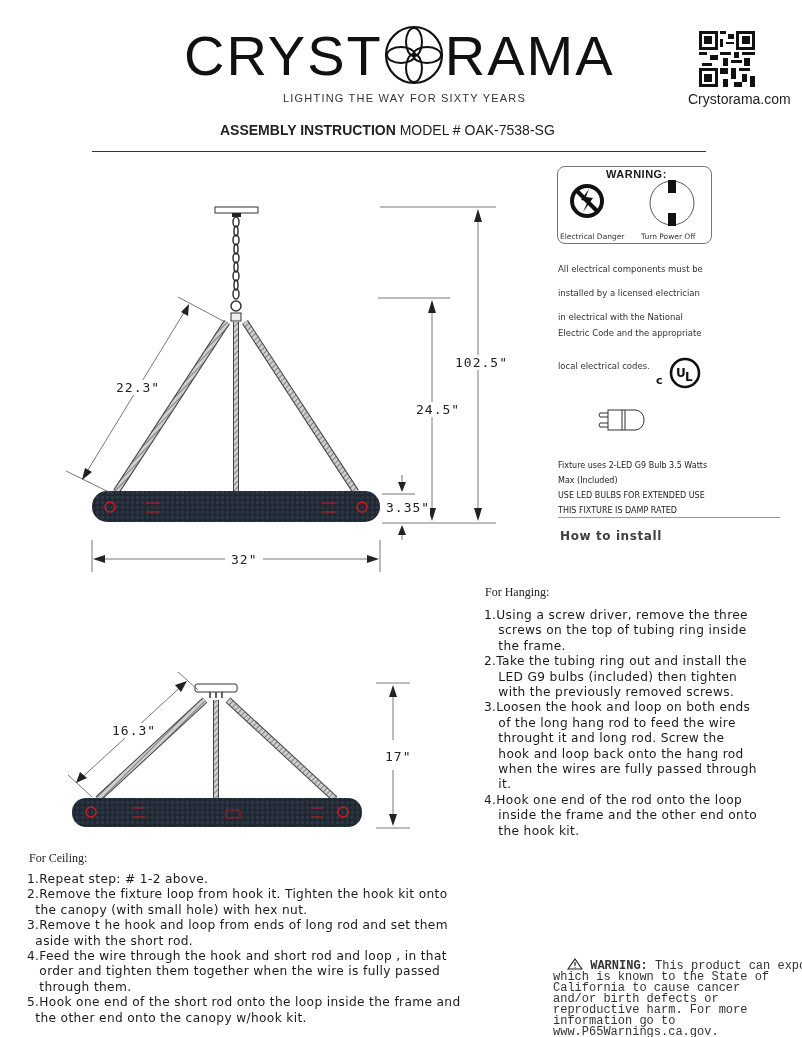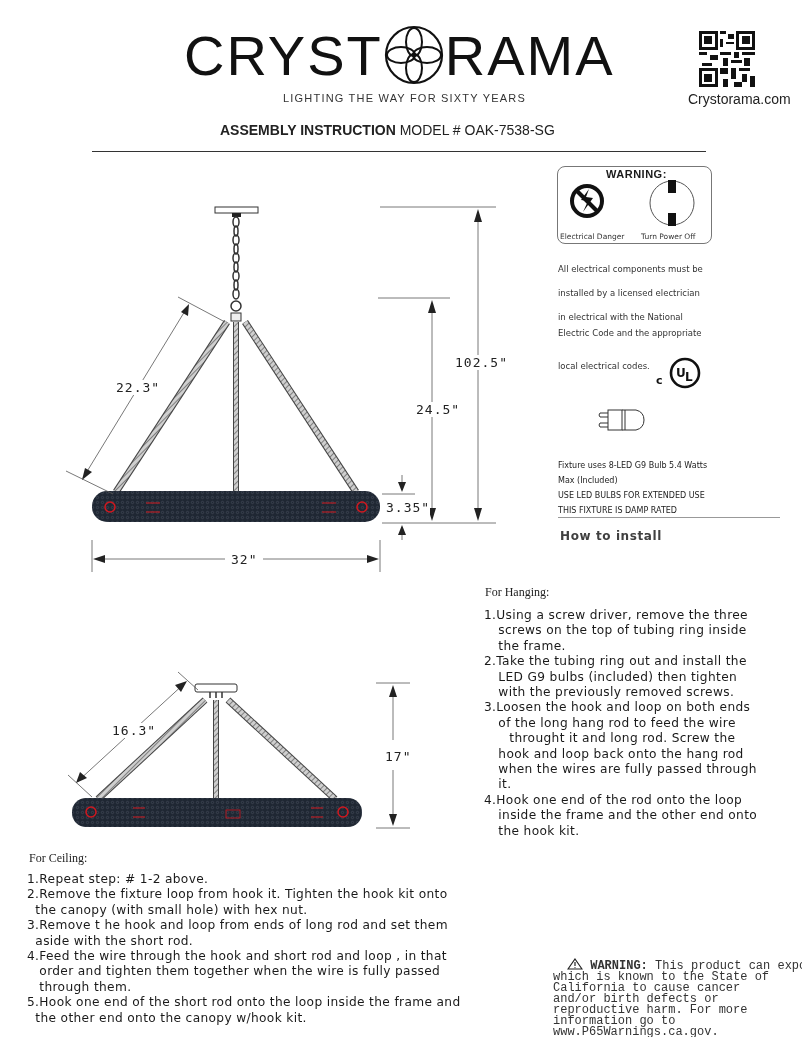--- a/index.html
+++ b/index.html
@@ -115,21 +115,21 @@
   <text x="29" y="25" font-size="12" font-weight="bold" fill="#111">L</text>
 </svg>
 
 <svg class="abs" style="left:598px;top:408px;width:48px;height:24px" viewBox="0 0 48 24">
   <path d="M2 5 H10 M2 9 H10 M2 15 H10 M2 19 H10 M2 5 Q0 7 2 9 M2 15 Q0 17 2 19" fill="none" stroke="#333" stroke-width="1"></path>
   <rect x="10" y="2" width="14" height="20" fill="#fff" stroke="#333" stroke-width="1"></rect>
   <path d="M24 2 H38 Q46 4 46 12 Q46 20 38 22 H24" fill="none" stroke="#333" stroke-width="1"></path>
   <line x1="27" y1="2" x2="27" y2="22" stroke="#333" stroke-width="1"></line>
 </svg>
 
-<div class="abs bulb-note" style="top:461px">Fixture uses 8-LED G9 Bulb 5.4 Watts</div>
+<div class="abs bulb-note" style="top:461px">Fixture uses 2-LED G9 Bulb 3.5 Watts</div>
 <div class="abs bulb-note" style="top:476px">Max (Included)</div>
 <div class="abs bulb-note" style="top:491px">USE LED BULBS FOR EXTENDED USE</div>
 <div class="abs bulb-note" style="top:506px">THIS FIXTURE IS DAMP RATED</div>
 <div class="abs note-rule"></div>
 <div class="abs how">How to install</div>
 
 <svg class="abs" style="left:60px;top:195px;width:460px;height:385px" viewBox="60 195 460 385">
   <defs>
     <pattern id="rope" width="4" height="4" patternUnits="userSpaceOnUse" patternTransform="rotate(45)">
       <rect width="4" height="4" fill="#cfcfcf"></rect>
@@ -264,21 +264,21 @@
         <span style="display:block">Take the tubing ring out and install the</span>
         <span style="display:block;margin-left:2px">LED G9 bulbs (included) then tighten</span>
         <span style="display:block;margin-left:2px">with the previously removed screws.</span>
       </span>
   </div>
   <div class="step">
     <span class="num">3.</span>
     <span class="txt">
         <span style="display:block">Loosen the hook and loop on both ends</span>
         <span style="display:block;margin-left:2px">of the long hang rod to feed the wire</span>
-        <span style="display:block;margin-left:13px">throught it and long rod. Screw the</span>
+        <span style="display:block;margin-left:2px">throught it and long rod. Screw the</span>
         <span style="display:block;margin-left:2px">hook and loop back onto the hang rod</span>
         <span style="display:block;margin-left:2px;white-space:nowrap">when the wires are fully passed through</span>
         <span style="display:block;margin-left:2px">it.</span>
       </span>
   </div>
   <div class="step">
     <span class="num">4.</span>
     <span class="txt">
         <span style="display:block">Hook one end of  the rod onto the loop</span>
         <span style="display:block;margin-left:2px">inside the frame and the other end onto</span>

